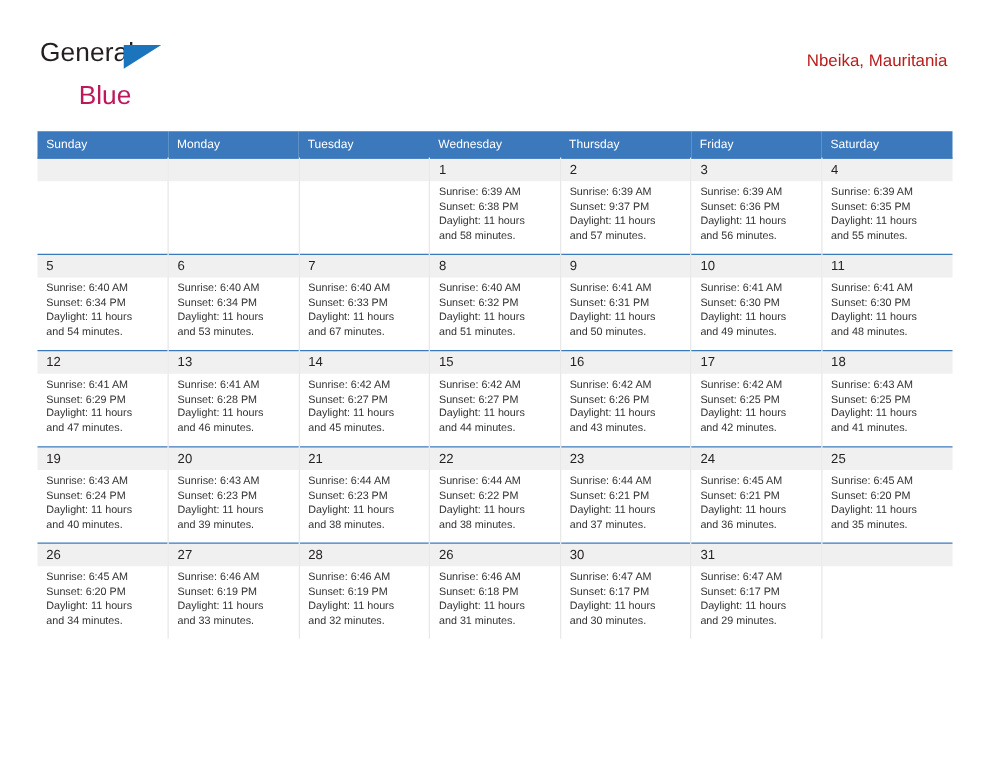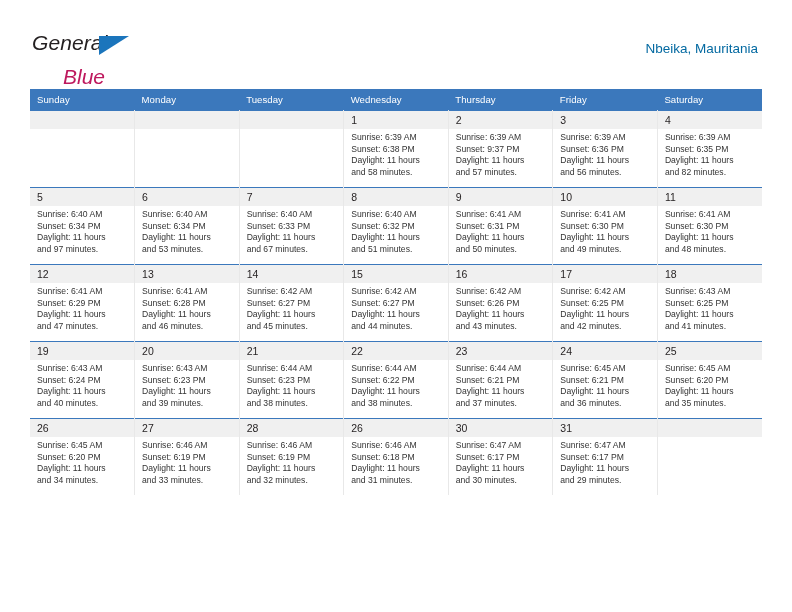--- a/index.html
+++ b/index.html
@@ -30,21 +30,20 @@
     padding: 32px 34px 0 30px;
     height: 72px;
     box-sizing: border-box;
   }
   .brand {
     position: relative;
     width: 160px;
     height: 52px;
     line-height: 1;
     user-select: none;
-    font-style: italic;
   }
   .brand-general {
     position: absolute;
     left: 2px;
     top: 0px;
     font-size: 21px;
     letter-spacing: 0.1px;
     color: #231f20;
     font-family: "Liberation Sans", sans-serif;
   }
@@ -72,30 +71,30 @@
   }
   .cal-title {
     font-size: 25px;
     color: #231f20;
     line-height: 1.1;
     font-weight: normal;
     margin: 0;
   }
   .cal-subtitle {
     font-size: 13.5px;
-    color: #0369a1;
+    color: #b91c1c;
     margin-top: 8px;
     line-height: 1.1;
   }
 
   
   .calendar {
     position: absolute;
     left: 30px;
-    top: 89px;
+    top: 105px;
     width: 732px;
     border-collapse: collapse;
     table-layout: fixed;
   }
   .calendar th {
     background: #3b78bc;
     color: #ffffff;
     font-size: 9.6px;
     font-weight: normal;
     text-align: left;
@@ -247,34 +246,34 @@
               </div>
             </div>
           </td>
           <td>
             <div class="cell-inner">
               <div class="daynum">4</div>
               <div class="details">
                 <div>Sunrise: 6:39 AM</div>
                 <div>Sunset: 6:35 PM</div>
                 <div>Daylight: 11 hours</div>
-                <div>and 82 minutes.</div>
+                <div>and 55 minutes.</div>
               </div>
             </div>
           </td>
         </tr>
         <tr class="week">
           <td>
             <div class="cell-inner">
               <div class="daynum">5</div>
               <div class="details">
                 <div>Sunrise: 6:40 AM</div>
                 <div>Sunset: 6:34 PM</div>
                 <div>Daylight: 11 hours</div>
-                <div>and 97 minutes.</div>
+                <div>and 54 minutes.</div>
               </div>
             </div>
           </td>
           <td>
             <div class="cell-inner">
               <div class="daynum">6</div>
               <div class="details">
                 <div>Sunrise: 6:40 AM</div>
                 <div>Sunset: 6:34 PM</div>
                 <div>Daylight: 11 hours</div>

